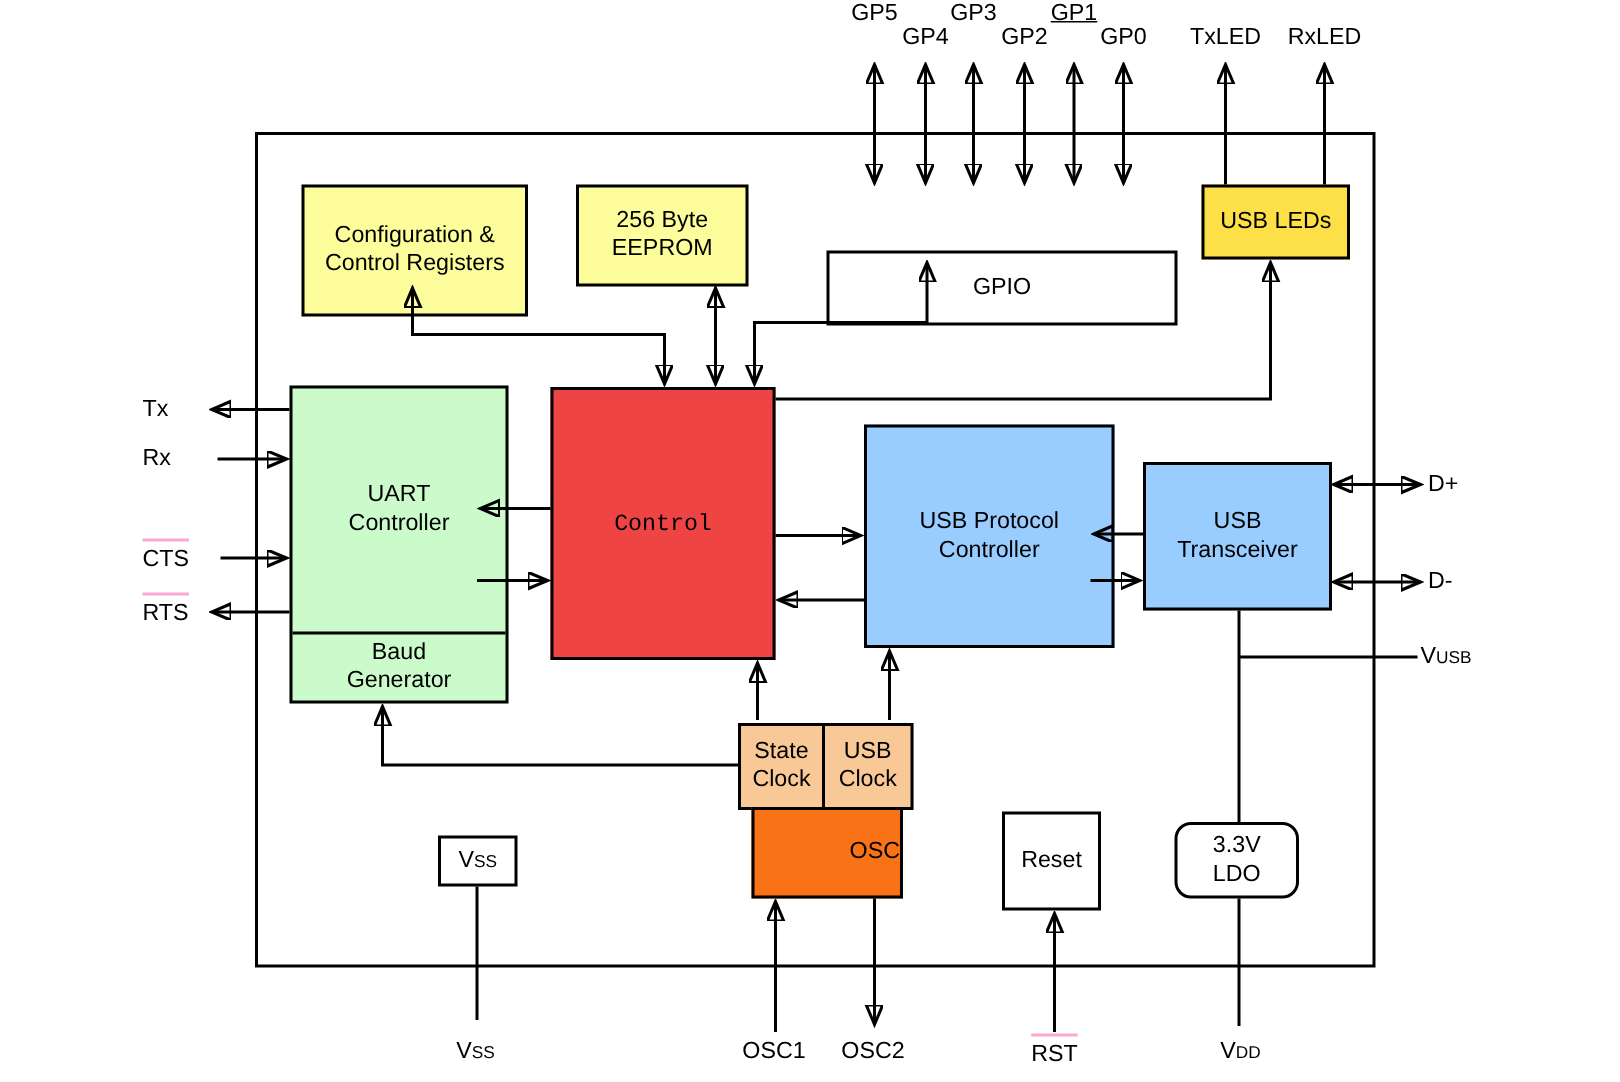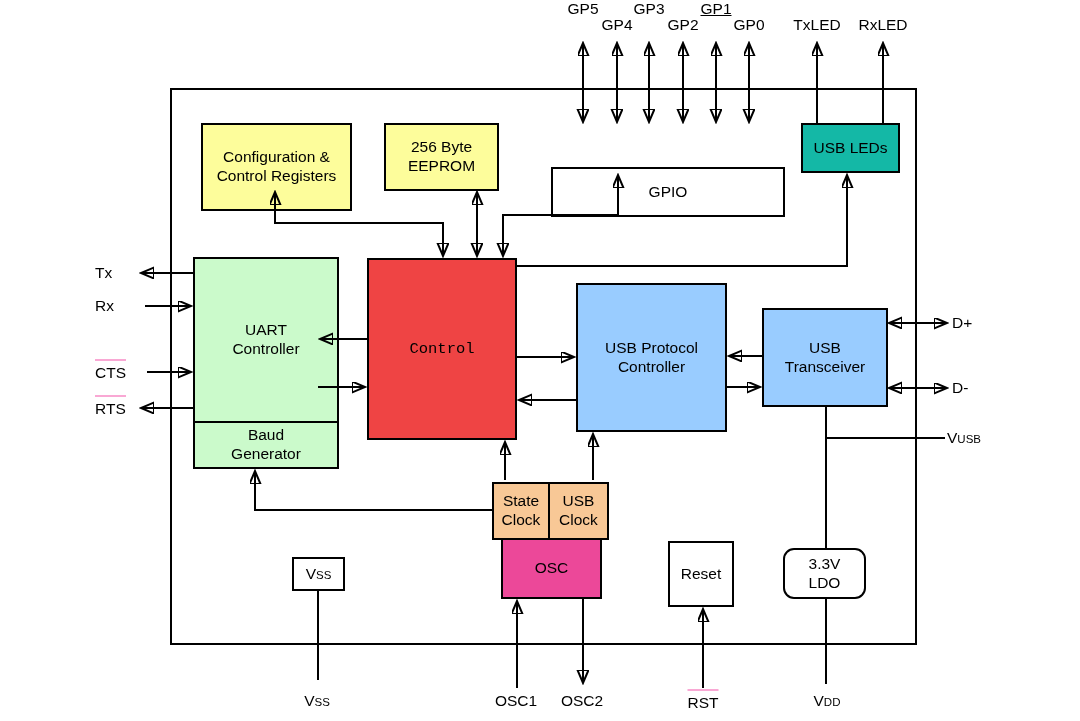--- a/index.html
+++ b/index.html
@@ -11,21 +11,21 @@
          display:flex;align-items:center;justify-content:center;text-align:center;
          font-size:15.5px;line-height:1.22;white-space:pre-line;}
   #b-config{left:201px;top:123px;width:151px;height:88px;}
   #b-eeprom{left:384px;top:123px;width:115px;height:68px;}
   #b-gpio{left:551px;top:123px;width:234px;height:50px;margin-top:44px;}
   #b-usbleds{left:801px;top:123px;width:99px;height:50px;}
   #b-uart{left:193px;top:257px;width:146px;height:212px;flex-direction:column;align-items:stretch;}
   #b-uart .uart-main{height:162px;display:flex;align-items:center;justify-content:center;}
   #b-uart .uart-baud{flex:1;border-top:2px solid #000;display:flex;align-items:center;justify-content:center;}
   #b-control{left:367px;top:258px;width:150px;height:182px;}
-  #b-usbpc{left:576px;top:283px;width:151px;height:149px;}
+  #b-usbpc{left:576px;top:283px;width:167px;height:149px;}
   #b-transceiver{left:762px;top:308px;width:126px;height:99px;}
   #b-state{left:492px;top:482px;width:58px;height:58px;}
   #b-usbclock{left:548px;top:482px;width:61px;height:58px;}
   #b-osc{left:501px;top:538px;width:101px;height:61px;}
   #b-vssbox{left:292px;top:557px;width:53px;height:34px;}
   #b-reset{left:668px;top:541px;width:66px;height:66px;}
   #b-ldo{left:783px;top:548px;width:83px;height:51px;}
   .pin{position:absolute;font-size:15.5px;line-height:17px;white-space:nowrap;}
   .cx{transform:translateX(-50%);}
   .sub{font-size:11.5px;}
@@ -52,21 +52,21 @@
     <span>Configuration &amp;
 Control Registers</span>
   </div>
   <div class="block" id="b-eeprom" style="background-color: rgb(253, 253, 155);">
     <span>256 Byte
 EEPROM</span>
   </div>
   <div class="block" id="b-gpio" style="background-color: rgb(255, 255, 255);">
     <span>GPIO</span>
   </div>
-  <div class="block" id="b-usbleds" style="background-color: #14b8a6;">
+  <div class="block" id="b-usbleds" style="background-color: #fde047;">
     <span>USB LEDs</span>
   </div>
   <div class="block" id="b-uart" style="background-color: rgb(203, 250, 203);">
     <div class="uart-main">
       <span>UART
 Controller</span>
     </div>
     <div class="uart-baud">
       <span>Baud
 Generator</span>
@@ -84,21 +84,21 @@
 Transceiver</span>
   </div>
   <div class="block" id="b-state" style="background-color: rgb(248, 200, 150);">
     <span>State
 Clock</span>
   </div>
   <div class="block" id="b-usbclock" style="background-color: rgb(248, 200, 150);">
     <span>USB
 Clock</span>
   </div>
-  <div class="block" id="b-osc" style="background-color: #ec4899;">
+  <div class="block" id="b-osc" style="background-color: #f97316; justify-content: flex-end;">
     <span>OSC</span>
   </div>
   <div class="block" id="b-vssbox" style="background-color: rgb(255, 255, 255);">
     <span><span>V</span><span class="sub">SS</span></span>
   </div>
   <div class="block" id="b-reset" style="background-color: rgb(255, 255, 255);">
     <span>Reset</span>
   </div>
   <div class="block" id="b-ldo" style="background-color: rgb(255, 255, 255); border-radius: 11px;">
     <span>3.3V

